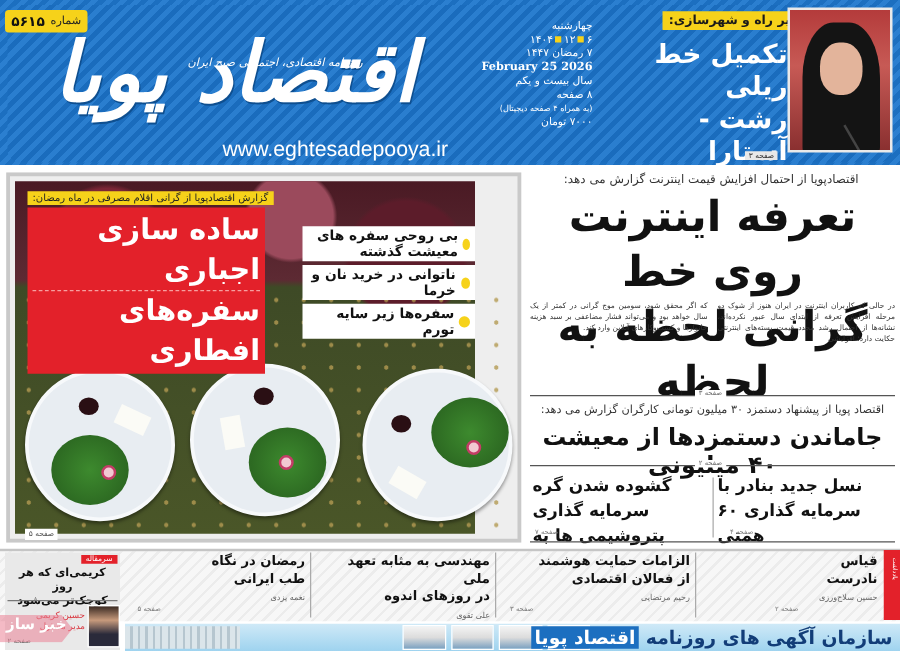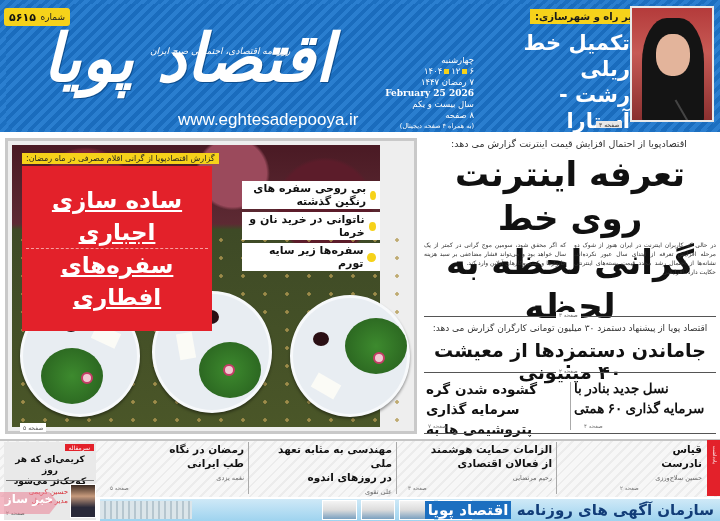--- a/index.html
+++ b/index.html
@@ -13,21 +13,21 @@
     background: repeating-linear-gradient(135deg, #1a6cbd 0px, #1a6cbd 4px, #2a7ecf 4px, #2a7ecf 8px); }
   .issue-badge { position: absolute; left: 4px; top: 8px; width: 66px; height: 18px; background: #f6d21a; border-radius: 3px;
     direction: rtl; display: flex; align-items: center; justify-content: space-between; padding: 0 5px; }
   .issue-badge .lbl { font-size: 9px; color: #222; }
   .issue-badge .num { font-size: 11px; font-weight: bold; color: #111; }
   .logo-text { position: absolute; left: 18px; top: 8px; width: 340px; height: 100px; direction: rtl; text-align: center;
     font-family: "DejaVu Serif", serif; font-size: 66px; font-weight: bold; color: #ffffff; line-height: 100px; letter-spacing: -2px;
     text-shadow: 1px 1px 0 #0e4f90; font-style: italic; }
   .tagline { position: absolute; left: 150px; top: 46px; font-size: 9px; color: #fff; direction: rtl; font-style: italic; text-align: center; }
   .website { position: absolute; left: 178px; top: 110px; font-family: "Liberation Sans", sans-serif; font-size: 17px; color: #ffffff; }
-  .dateblock { position: absolute; left: 374px; top: 16px; width: 100px; direction: rtl; text-align: right; color: #fff; font-size: 8.5px; line-height: 11px; margin-top: 39px; }
+  .dateblock { position: absolute; left: 374px; top: 16px; width: 100px; direction: rtl; text-align: right; color: #fff; font-size: 8.5px; line-height: 11px; }
   .dateblock .en { font-family: "DejaVu Serif", serif; font-weight: bold; font-size: 9px; }
   .dateblock .sq { display: inline-block; width: 5px; height: 5px; background: #f6d21a; margin: 0 2px; }
   .teaser-tag { position: absolute; left: 530px; top: 9px; background: #f6d21a; color: #1a1a1a; font-size: 10px; font-weight: bold; padding: 2px 5px; direction: rtl; }
   .teaser-headline { position: absolute; left: 490px; top: 30px; width: 140px; direction: rtl; text-align: right; color: #fff;
     font-size: 21px; font-weight: bold; line-height: 26px; }
   .teaser-photo { position: absolute; left: 630px; top: 6px; width: 84px; height: 116px; border: 2px solid #e9e9e9; overflow: hidden;
     background: linear-gradient(180deg, #b43b3b 0%, #c75a55 40%, #8a3030 100%); }
   .teaser-photo .face { position: absolute; left: 24px; top: 26px; width: 34px; height: 42px; background: #e3b49b; border-radius: 45%; }
   .teaser-photo .hijab { position: absolute; left: 10px; top: 10px; width: 62px; height: 110px; background: #141414; border-radius: 40% 40% 10% 10%; }
   .teaser-photo .mic { position: absolute; left: 50px; top: 90px; width: 2px; height: 30px; background: #444; transform: rotate(-30deg); }
@@ -42,22 +42,22 @@
       radial-gradient(circle at 85% 22%, #5c1c2a 0 12%, transparent 13%),
       linear-gradient(180deg, #4a1a24 0%, #5d2a33 28%, #3e4a26 30%, #4a5628 100%); }
   .carpet-dots { position: absolute; left: 0; top: 86px; width: 398px; height: 196px;
     background-image: radial-gradient(circle, #b39a52 1.5px, transparent 2px); background-size: 22px 18px; opacity: 0.8; }
   .plate { position: absolute; width: 120px; height: 122px; border-radius: 50%; background: #e8edf2; border: 3px solid #f7f9fb; box-shadow: 0 2px 3px rgba(0,0,0,0.4); }
   .plate .greens { position: absolute; width: 62px; height: 56px; border-radius: 50%; background: radial-gradient(circle, #3d8a2e 0%, #2d6a22 70%); }
   .plate .cheese { position: absolute; width: 26px; height: 16px; background: #fbfbf6; transform: rotate(25deg); }
   .plate .date-fruit { position: absolute; width: 16px; height: 14px; border-radius: 50%; background: #2a0f14; }
   .plate .radish { position: absolute; width: 12px; height: 12px; border-radius: 50%; background: #f1c9d2; border: 2px solid #c43c66; }
   .photo-kicker { position: absolute; left: 10px; top: 8px; background: #f6d21a; color: #222; font-size: 8px; padding: 1px 4px; direction: rtl; }
-  .photo-headline { position: absolute; left: 10px; top: 21px; width: 190px; background: #e3212a; color: #fff; direction: rtl; text-align: center;
-    font-size: 23px; font-weight: bold; line-height: 32px; padding: 18px 4px; text-decoration: underline; }
+  .photo-headline { position: absolute; left: 10px; top: 21px; width: 190px; background: #e3212a; color: #fff; direction: rtl; text-align: right;
+    font-size: 23px; font-weight: bold; line-height: 32px; padding: 2px 4px; }
   .bullets { position: absolute; left: 230px; top: 36px; direction: rtl; }
   .bullet { display: flex; align-items: center; background: #fff; margin-bottom: 3px; padding: 1px 4px; font-size: 11px; font-weight: bold; color: #111; }
   .bullet .dot { display: inline-block; width: 9px; height: 9px; background: #f6d21a; border-radius: 50%; margin-left: 4px; }
   .photo-page { position: absolute; left: 8px; top: 278px; background: #fff; color: #555; font-size: 6px; padding: 1px 3px; direction: rtl; }
 
   
   .main-kicker { position: absolute; left: 424px; top: 138px; width: 290px; direction: rtl; text-align: center; font-size: 9.5px; color: #333; }
   .main-headline { position: absolute; left: 424px; top: 152px; width: 292px; direction: rtl; text-align: center; font-size: 34px; font-weight: bold; color: #111; line-height: 44px; letter-spacing: -1px; }
   .main-body { position: absolute; left: 424px; top: 240px; width: 292px; direction: rtl; display: flex; gap: 8px; }
   .main-body p { flex: 1; font-size: 6px; line-height: 9px; color: #333; text-align: justify; }
@@ -166,21 +166,21 @@
       </div>
 
       <div class="photo-kicker">گزارش اقتصادپویا از گرانی اقلام مصرفی در ماه رمضان:</div>
       <div class="photo-headline">
         <div>ساده سازی اجباری</div>
         <div style="border-top:1px dashed #f6a0a0;">سفره‌های افطاری</div>
       </div>
       <div class="bullets">
         <div class="bullet">
             <span class="dot"></span>
-            <span>بی روحی سفره های رنگین گذشته</span>
+            <span>بی روحی سفره های معیشت گذشته</span>
           </div>
         <div class="bullet">
             <span class="dot"></span>
             <span>ناتوانی در خرید نان و خرما</span>
           </div>
         <div class="bullet">
             <span class="dot"></span>
             <span>سفره‌ها زیر سایه تورم</span>
           </div>
       </div>
@@ -198,21 +198,21 @@
     <p>که اگر محقق شود، سومین موج گرانی در کمتر از یک سال خواهد بود و می‌تواند فشار مضاعفی بر سبد هزینه خانوارها و کسب‌وکارهای آنلاین وارد کند.</p>
   </div>
   <div class="rule" style="left:424px; top:316px; width:292px;"></div>
   <div class="rule-label" style="left:556px; top:312px;">صفحه ۳</div>
 
   <div class="sec-kicker">اقتصاد پویا از پیشنهاد دستمزد ۳۰ میلیون تومانی کارگران گزارش می دهد:</div>
   <div class="sec-headline">جاماندن دستمزدها از معیشت ۴۰ میلیونی</div>
   <div class="rule" style="left:424px; top:372px; width:292px;"></div>
   <div class="rule-label" style="left:556px; top:368px;">صفحه ۲</div>
 
-  <div class="sub-story" style="left:574px;font-family:Liberation Serif, serif;">
+  <div class="sub-story" style="left:574px;">
     <div>نسل جدید بنادر با</div>
     <div>سرمایه گذاری ۶۰ همتی</div>
   </div>
   <div class="sub-page" style="left:584px;">صفحه ۴</div>
   <div class="vrule" style="left:570px; top:382px; height:48px;"></div>
   <div class="sub-story" style="left:426px;">
     <div>گشوده شدن گره سرمایه گذاری</div>
     <div>پتروشیمی ها به همت وزارت نفت</div>
   </div>
   <div class="sub-page" style="left:428px;">صفحه ۷</div>

